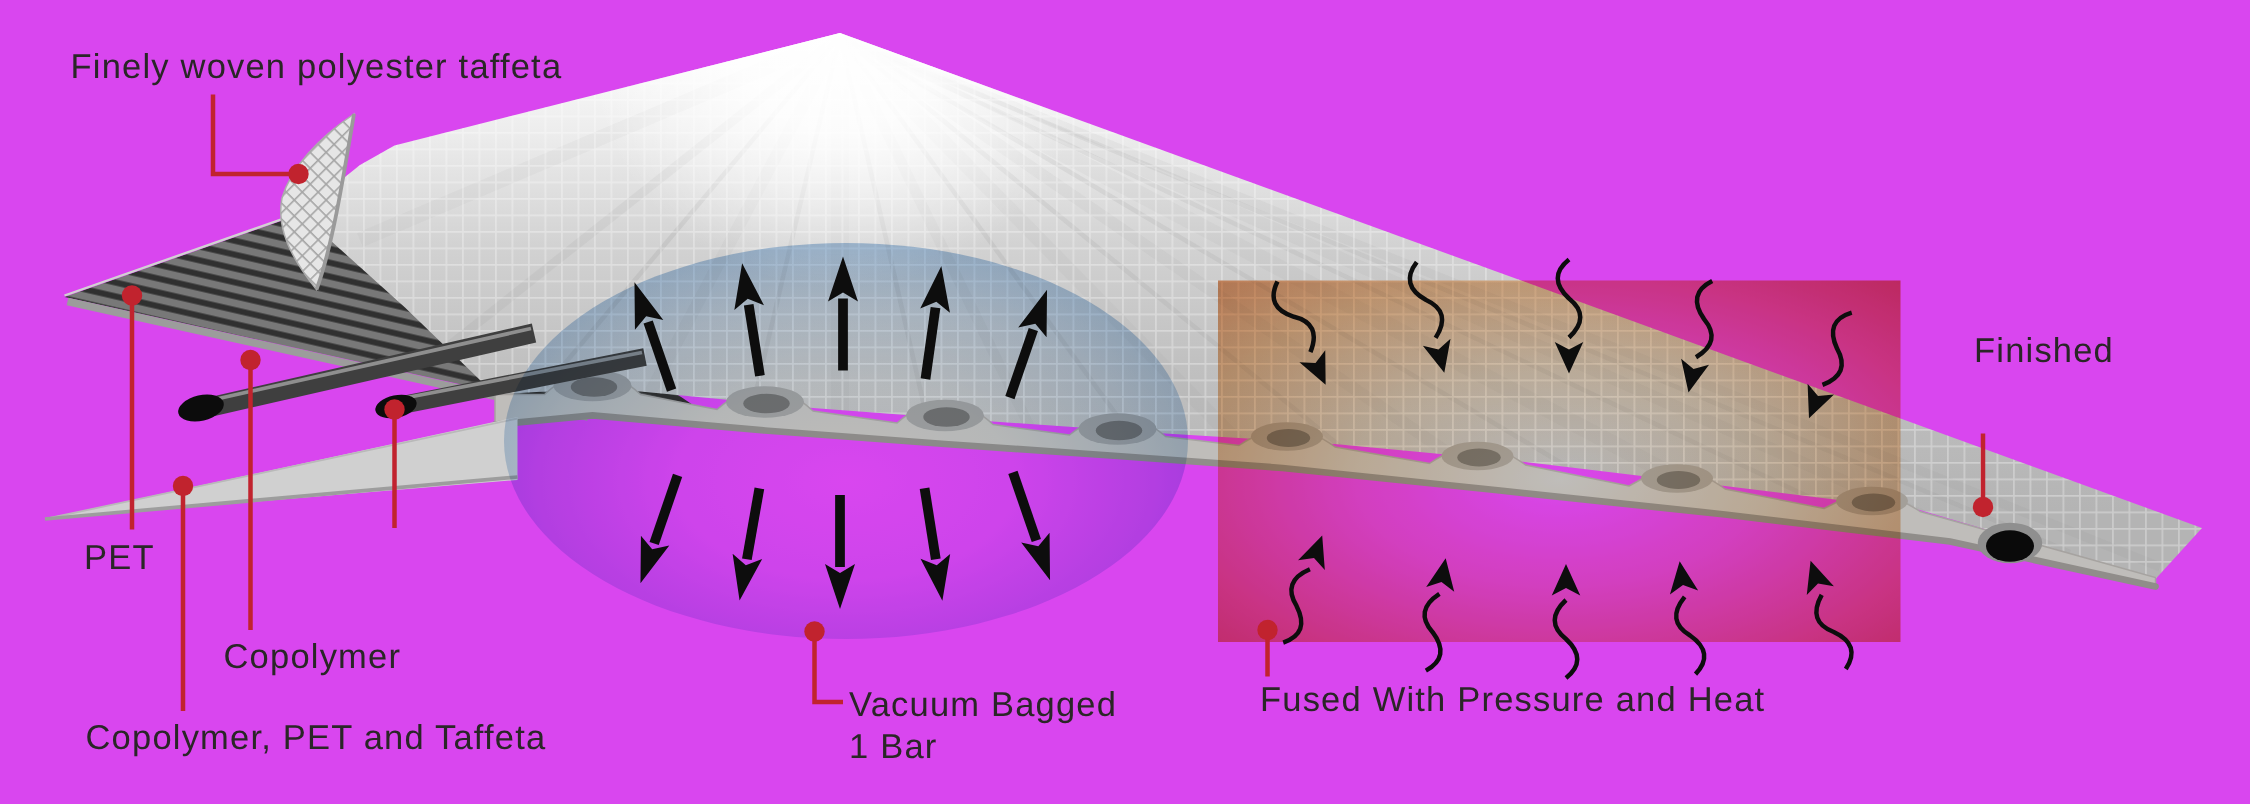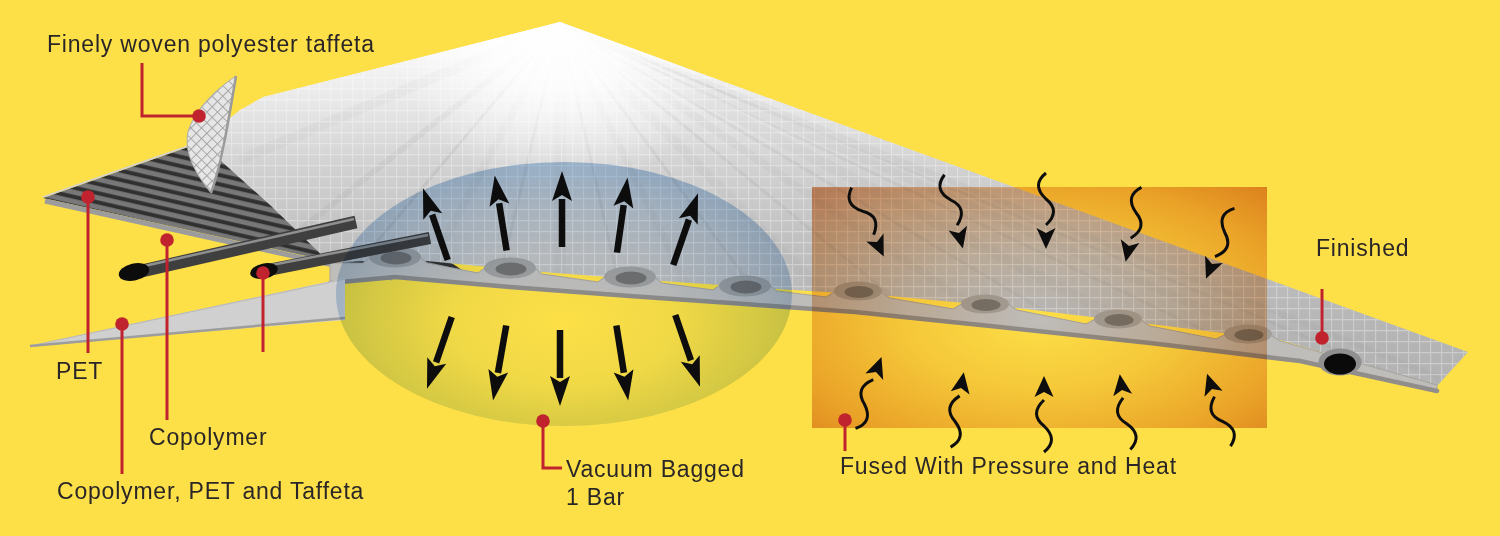--- a/index.html
+++ b/index.html
@@ -1,16 +1,16 @@
 <!DOCTYPE html>
 <html><head>
 <meta charset="utf-8">
 <style>
   html,body{margin:0;padding:0;background:#ffffff;}
-  .stage{position:relative;width:1500px;height:536px;background:#fde047;overflow:hidden;
+  .stage{position:relative;width:1500px;height:536px;background:#d946ef;overflow:hidden;
          font-family:"Liberation Sans", sans-serif;}
   .stage svg{position:absolute;left:0;top:0;}
   .lbl{position:absolute;font-size:23px;line-height:28px;letter-spacing:.8px;
        color:#2a2627;white-space:nowrap;}
   .lbl span{display:block;}
 </style>
 </head>
 <body>
 
 <div class="stage">
@@ -207,17 +207,17 @@
 <div class="lbl" style="left:149px;top:423px">
   <span>Copolymer</span>
 </div>
 <div class="lbl" style="left:566px;top:455px">
   <span>Vacuum Bagged</span>
   <span>1 Bar</span>
 </div>
 <div class="lbl" style="left:840px;top:452px">
   <span>Fused With Pressure and Heat</span>
 </div>
-<div class="lbl" style="left:1316px;top:234px">
+<div class="lbl" style="left:1316px;top:219px">
   <span>Finished</span>
 </div>
 
 </div>
 
 </body></html>

